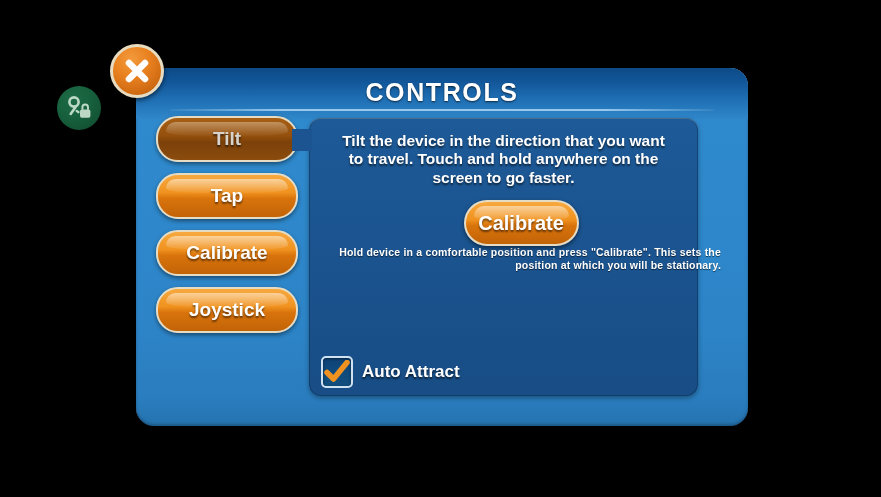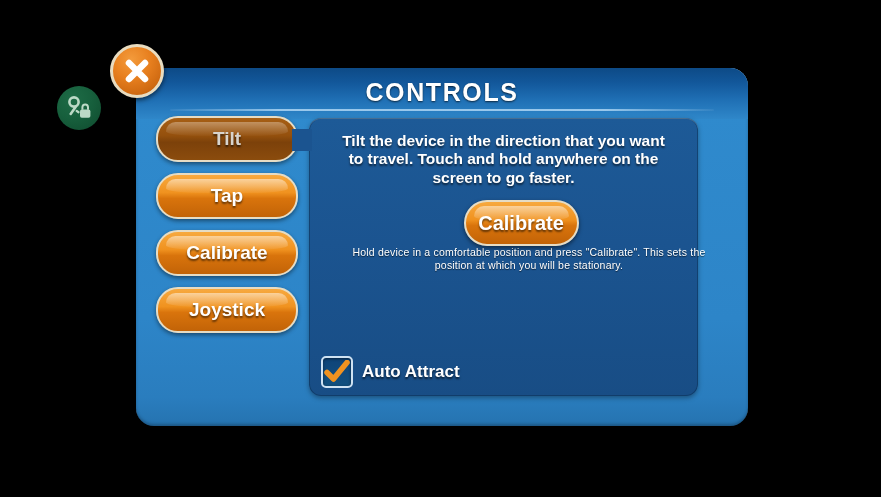--- a/index.html
+++ b/index.html
@@ -228,23 +228,23 @@
     z-index: 2;
     color: #ffffff;
     font-size: 20px;
     font-weight: bold;
     text-shadow: 0 2px 2px rgba(0,0,0,0.55);
   }
   #calibrate-help {
     margin-left: 16px;
     color: #ffffff;
     font-size: 10.5px;
-    font-weight: normal;
+    font-weight: bold;
     line-height: 1.28;
-    text-align: center;
+    text-align: right;
     text-shadow: 0 1px 1px rgba(0,0,0,0.6);
     letter-spacing: 0.2px;
   }
 
   
   #sensitivity-title {
     position: absolute;
     left: 0;
     top: 150px;
     width: 100%;

